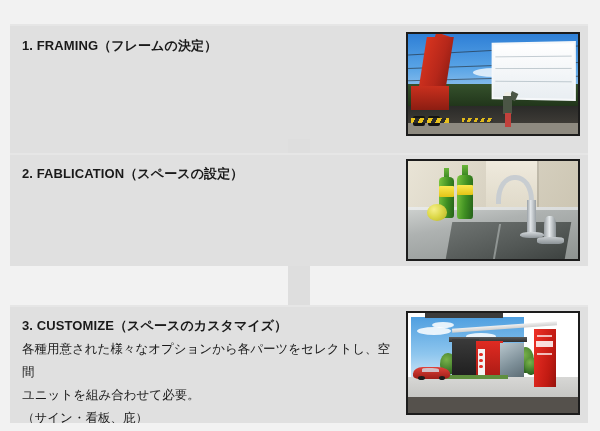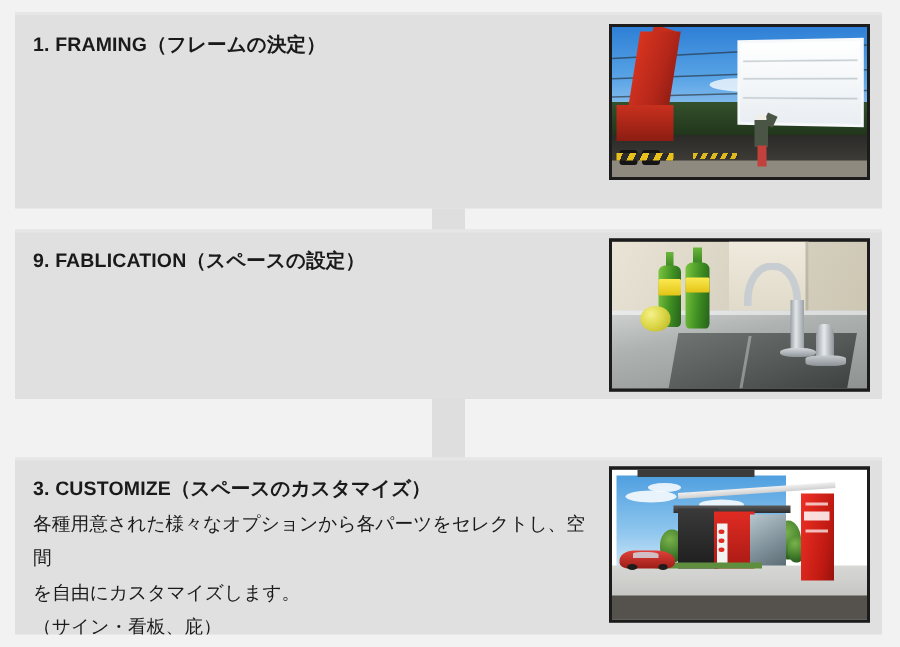--- a/index.html
+++ b/index.html
@@ -25,21 +25,21 @@
 
   
   .step {
     position: absolute;
     left: 10px;
     width: 578px;
     background: #e0e0e0;
     box-sizing: border-box;
     overflow: hidden;
   }
-  .step-1 { top: 8px;   height: 131px; padding-left: 32px; }
+  .step-1 { top: 24px;   height: 131px; padding-left: 32px; }
   .step-2 { top: 153px; height: 113px; }
   .step-3 { top: 305px; height: 118px; }
 
   
   .step::before {
     content: "";
     position: absolute;
     left: 0; right: 0; top: 0;
     height: 2px;
     background: #e6e6e6;
@@ -429,21 +429,21 @@
         <div class="a1-hazard"></div>
         <div class="a1-hazard2"></div>
       </div>
     </div>
   </section>
 
   <div class="connector connector-1"></div>
 
   <section class="step step-2">
     <div class="step-body">
-      <h3 class="step-title">9. FABLICATION（スペースの設定）</h3>
+      <h3 class="step-title">2. FABLICATION（スペースの設定）</h3>
     </div>
     <div class="thumb">
       <div class="thumb-art">
         <div class="a2-wall"></div>
         <div class="a2-wall-panel"></div>
         <div class="a2-counter"></div>
         <div class="a2-counter-edge"></div>
         <div class="a2-basin"></div>
         <div class="a2-basin-div"></div>
         <div class="a2-bottle-neck n1"></div>
@@ -461,21 +461,21 @@
       </div>
     </div>
   </section>
 
   <div class="connector connector-2"></div>
 
   <section class="step step-3">
     <div class="step-body">
       <h3 class="step-title">3. CUSTOMIZE（スペースのカスタマイズ）</h3>
       <p class="step-desc">各種用意された様々なオプションから各パーツをセレクトし、空間
-を自由にカスタマイズします。
+ユニットを組み合わせて必要。
 （サイン・看板、庇）</p>
     </div>
     <div class="thumb">
       <div class="thumb-art">
         <div class="a3-bg"></div>
         <div class="a3-sky"></div>
         <div class="a3-cloud c1"></div>
         <div class="a3-cloud c2"></div>
         <div class="a3-cloud c3"></div>
         <div class="a3-ground"></div>

